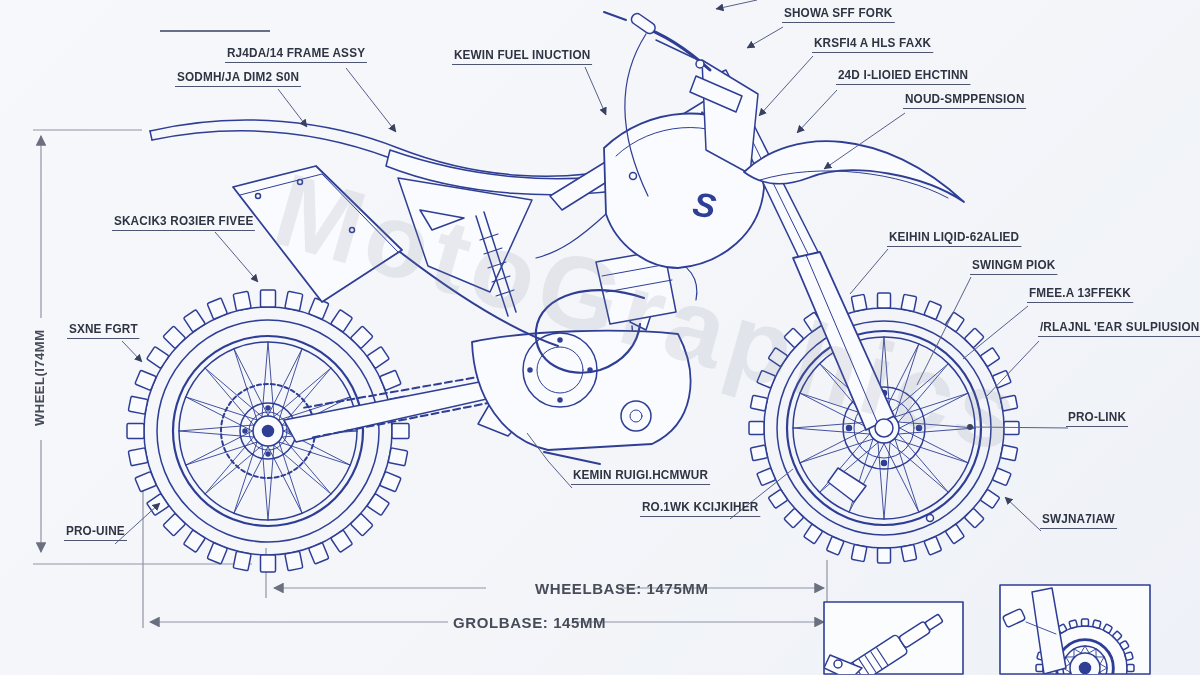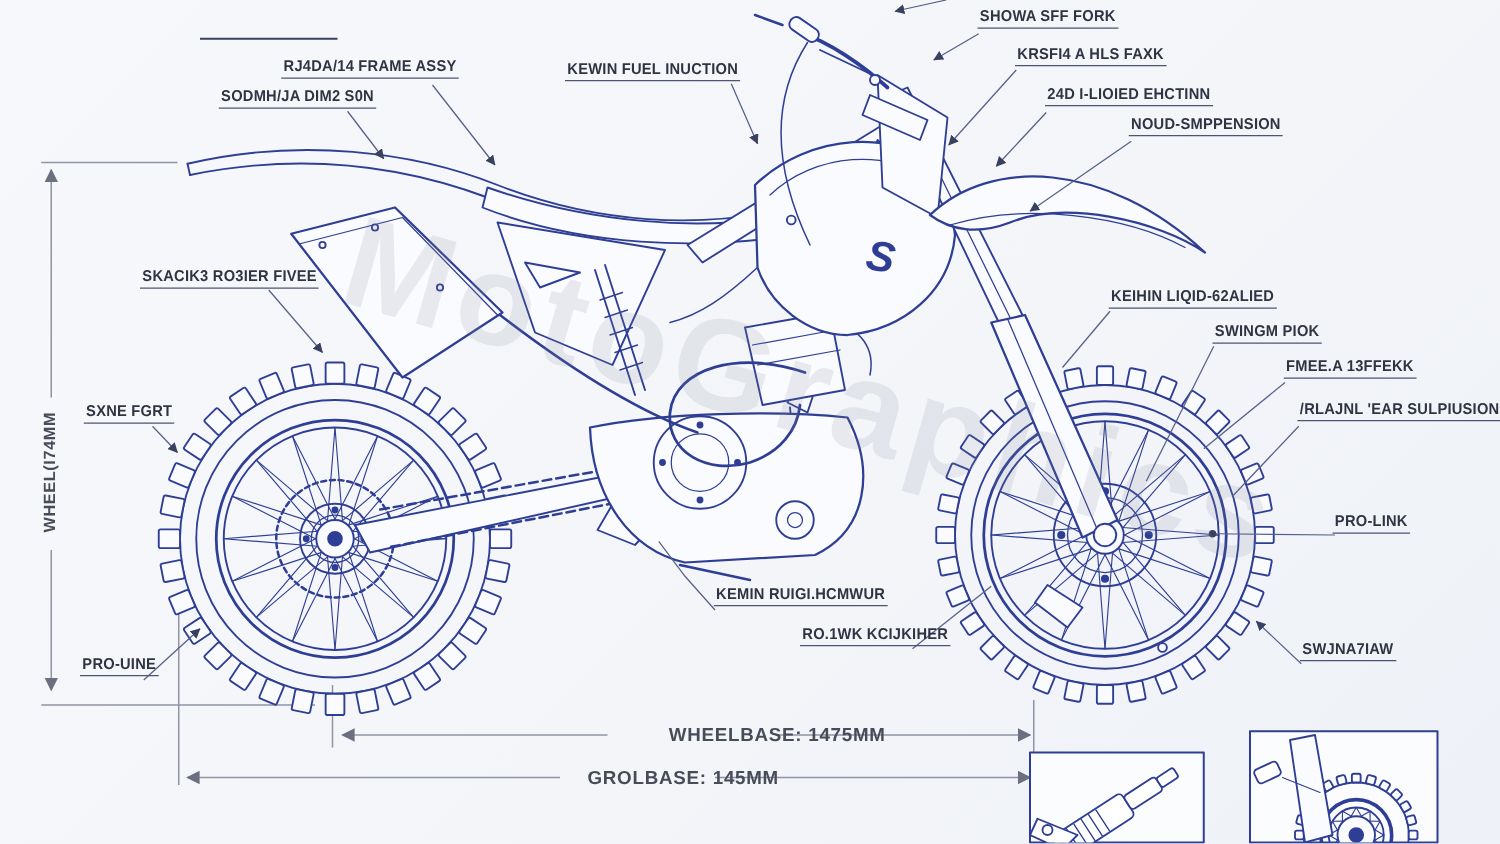--- a/index.html
+++ b/index.html
@@ -418,16 +418,16 @@
 <div class="lbl" style="left:970px;top:258px;">SWINGM PIOK</div>
 <div class="lbl" style="left:1027px;top:286px;">FMEE.A 13FFEKK</div>
 <div class="lbl" style="left:1038px;top:320px;">/RLAJNL 'EAR SULPIUSION</div>
 <div class="lbl" style="left:1066px;top:410px;">PRO-LINK</div>
 <div class="lbl" style="left:1040px;top:512px;">SWJNA7IAW</div>
 <div class="lbl" style="left:64px;top:524px;">PRO-UINE</div>
 <div class="lbl" style="left:571px;top:468px;">KEMIN RUIGI.HCMWUR</div>
 <div class="lbl" style="left:640px;top:500px;">RO.1WK KCIJKIHER</div>
 
 <div class="dim" style="left:490px;top:580px;margin-left:45px;">WHEELBASE: 1475MM</div>
-<div class="dim" style="left:453px;top:614px;margin-left:17px;">GROLBASE: 145MM</div>
+<div class="dim" style="left:453px;top:614px;">GROLBASE: 145MM</div>
 <div class="vert" style="left:-8px;top:371px;width:95px;text-align:center;">WHEEL(I74MM</div>
 
 </div>
 
 </body></html>

